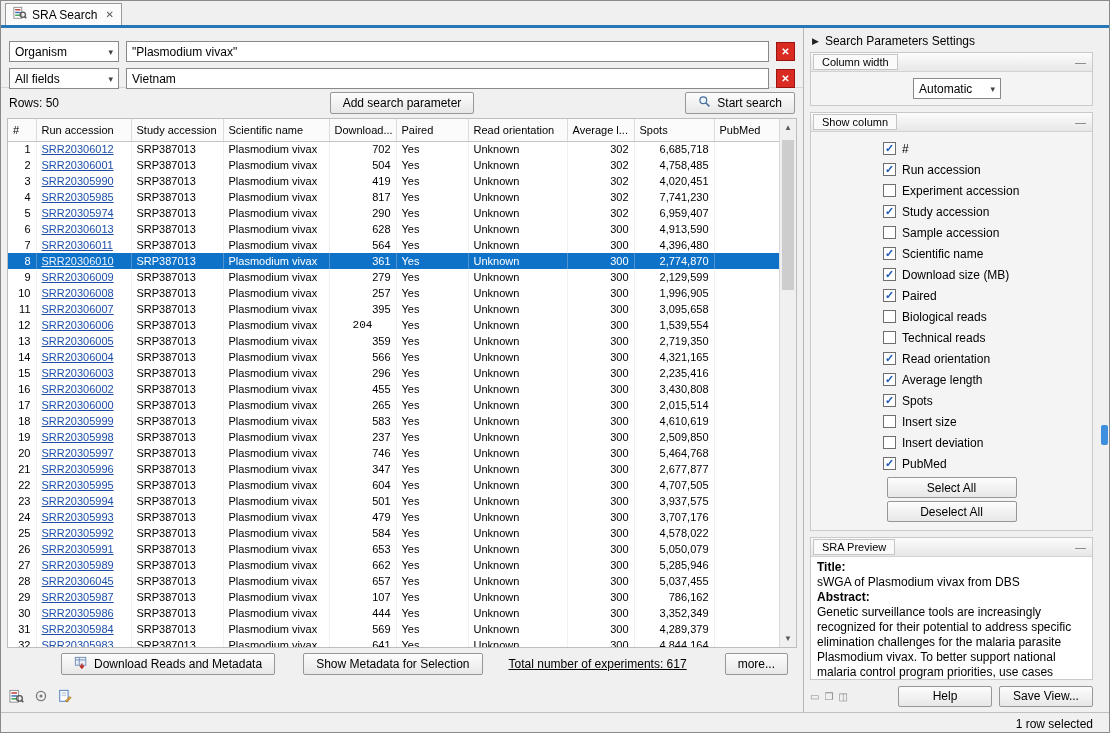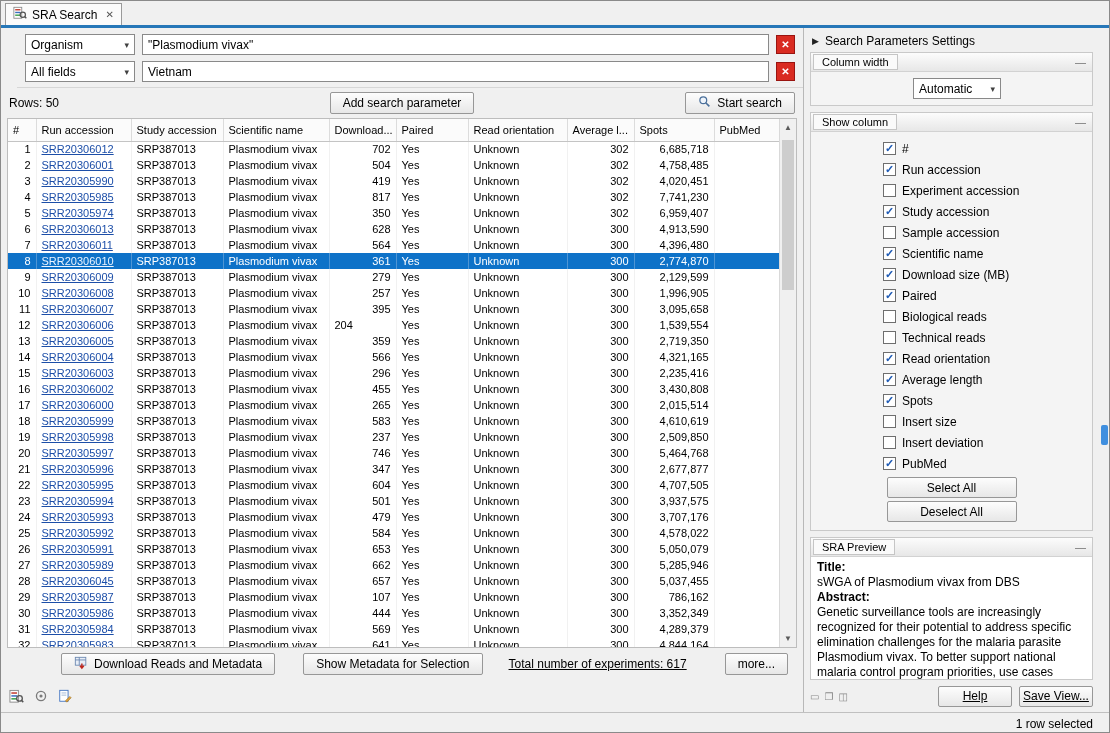--- a/index.html
+++ b/index.html
@@ -11,21 +11,21 @@
   .tab-bar { height:24px; background:#f0f0f0; display:flex; align-items:flex-end; padding-left:4px; }
   .tab { display:flex; align-items:center; gap:5px; height:22px; padding:0 7px; background:#fbfbfb;
          border:1px solid #9a9a9a; border-bottom:none; font-size:12px; }
   .tab-close { color:#555; font-size:10px; margin-left:3px; cursor:pointer; }
   .blue-line { height:3px; background:#2677b8; }
 
   .main { display:flex; height:684px; }
 
   
   .left-panel { width:802px; display:flex; flex-direction:column; background:#f0f0f0; }
-  .search-area { height:60px; padding:6px 8px; border-bottom:1px solid #d6d6d6;margin-left:16px; }
+  .search-area { height:60px; padding:13px 8px; border-bottom:1px solid #d6d6d6; }
   .param-row { display:flex; align-items:center; gap:7px; margin-bottom:6px; }
   .combo { width:110px; height:21px; background:#fff; border:1px solid #898989; display:flex; align-items:center;
            justify-content:space-between; padding:0 5px; cursor:default; }
   .combo .arrow { font-size:9px; color:#404040; }
   .text-input { flex:1; height:21px; border:1px solid #898989; background:#fff; padding:0 5px;
                 font:12px "Liberation Sans", sans-serif; }
   .red-x { width:19px; height:19px; background:#d92b21; border:1px solid #991410; color:#fff; font-size:10px;
            font-weight:bold; display:flex; align-items:center; justify-content:center; cursor:pointer; }
 
   .action-row { height:30px; display:flex; align-items:center; padding:0 8px; }
@@ -77,22 +77,22 @@
   .cb { width:13px; height:13px; background:#fff; border:1px solid #6e6e6e; margin-right:6px; display:inline-flex;
         align-items:center; justify-content:center; font-size:11px; font-weight:bold; color:#1f5bb5; line-height:1; }
   .sel-btn { display:block; width:130px; height:21px; margin:3px auto 0; background:linear-gradient(#fdfdfd,#e7e7e7);
              border:1px solid #979797; border-radius:2px; font:12px "Liberation Sans", sans-serif; cursor:pointer; }
   .group.preview { flex:1; overflow:hidden; display:flex; flex-direction:column; margin-bottom:4px; }
   .pv-content { flex:1; background:#fff; padding:3px 6px; overflow:hidden; font-size:12px; line-height:15px; }
   .pv-label { font-weight:bold; }
   .panel-footer { height:28px; display:flex; align-items:center; gap:7px; padding-bottom:4px; }
   .dock-icons { display:flex; gap:5px; margin-right:auto; color:#8a8a8a; font-size:10px; }
   .dock-icons span { cursor:pointer; }
-  .footer-btn { width:74px; height:21px; background:linear-gradient(#fdfdfd,#e7e7e7); border:1px solid #979797;
-                border-radius:2px; font:12px "Liberation Sans", sans-serif; cursor:pointer;text-decoration:underline; }
+  .footer-btn { width:94px; height:21px; background:linear-gradient(#fdfdfd,#e7e7e7); border:1px solid #979797;
+                border-radius:2px; font:12px "Liberation Sans", sans-serif; cursor:pointer; }
 
   
   .status-bar { height:22px; background:#f0f0f0; border-top:1px solid #c0c0c0; display:flex; align-items:center;
                 justify-content:flex-end; padding-right:16px; font-size:12px; }
   .edge-thumb { position:absolute; right:1px; top:424px; width:7px; height:20px; background:#3f8fdf; border-radius:2px; cursor:pointer; }
 </style>
 </head>
 <body>
 
 <div class="window">
@@ -222,21 +222,21 @@
                   <td style="text-align: left;">Unknown</td>
                   <td style="text-align: right;">302</td>
                   <td style="text-align: right;">7,741,230</td>
                   <td style="text-align: left;"></td>
                 </tr>
                 <tr>
                   <td style="text-align: right;">5</td>
                   <td style="text-align: left;"><span class="link">SRR20305974</span></td>
                   <td style="text-align: left;">SRP387013</td>
                   <td style="text-align: left;">Plasmodium vivax</td>
-                  <td style="text-align: right;">350</td>
+                  <td style="text-align: right;">290</td>
                   <td style="text-align: left;">Yes</td>
                   <td style="text-align: left;">Unknown</td>
                   <td style="text-align: right;">302</td>
                   <td style="text-align: right;">6,959,407</td>
                   <td style="text-align: left;"></td>
                 </tr>
                 <tr>
                   <td style="text-align: right;">6</td>
                   <td style="text-align: left;"><span class="link">SRR20306013</span></td>
                   <td style="text-align: left;">SRP387013</td>
@@ -306,21 +306,21 @@
                   <td style="text-align: left;">Unknown</td>
                   <td style="text-align: right;">300</td>
                   <td style="text-align: right;">3,095,658</td>
                   <td style="text-align: left;"></td>
                 </tr>
                 <tr>
                   <td style="text-align: right;">12</td>
                   <td style="text-align: left;"><span class="link">SRR20306006</span></td>
                   <td style="text-align: left;">SRP387013</td>
                   <td style="text-align: left;">Plasmodium vivax</td>
-                  <td style="text-align: left;">204</td>
+                  <td style="text-align: center; font-family: Liberation Mono, monospace;">204</td>
                   <td style="text-align: left;">Yes</td>
                   <td style="text-align: left;">Unknown</td>
                   <td style="text-align: right;">300</td>
                   <td style="text-align: right;">1,539,554</td>
                   <td style="text-align: left;"></td>
                 </tr>
                 <tr>
                   <td style="text-align: right;">13</td>
                   <td style="text-align: left;"><span class="link">SRR20306005</span></td>
                   <td style="text-align: left;">SRP387013</td>

